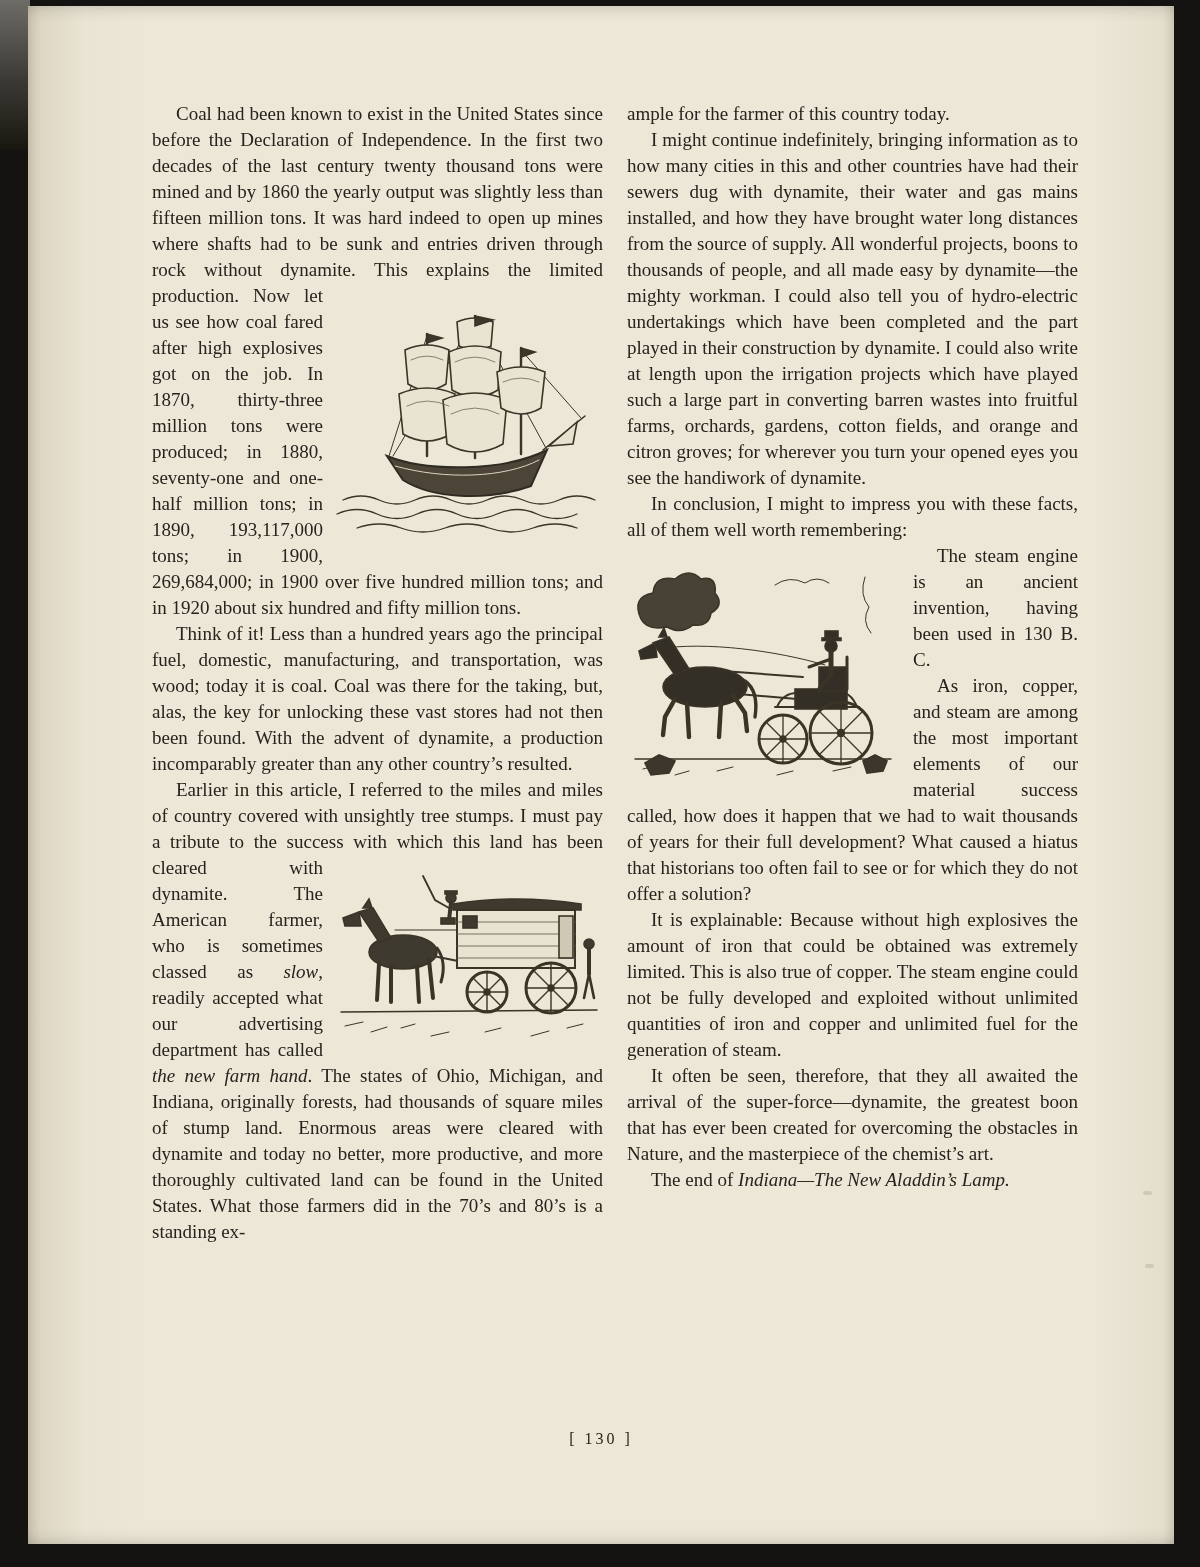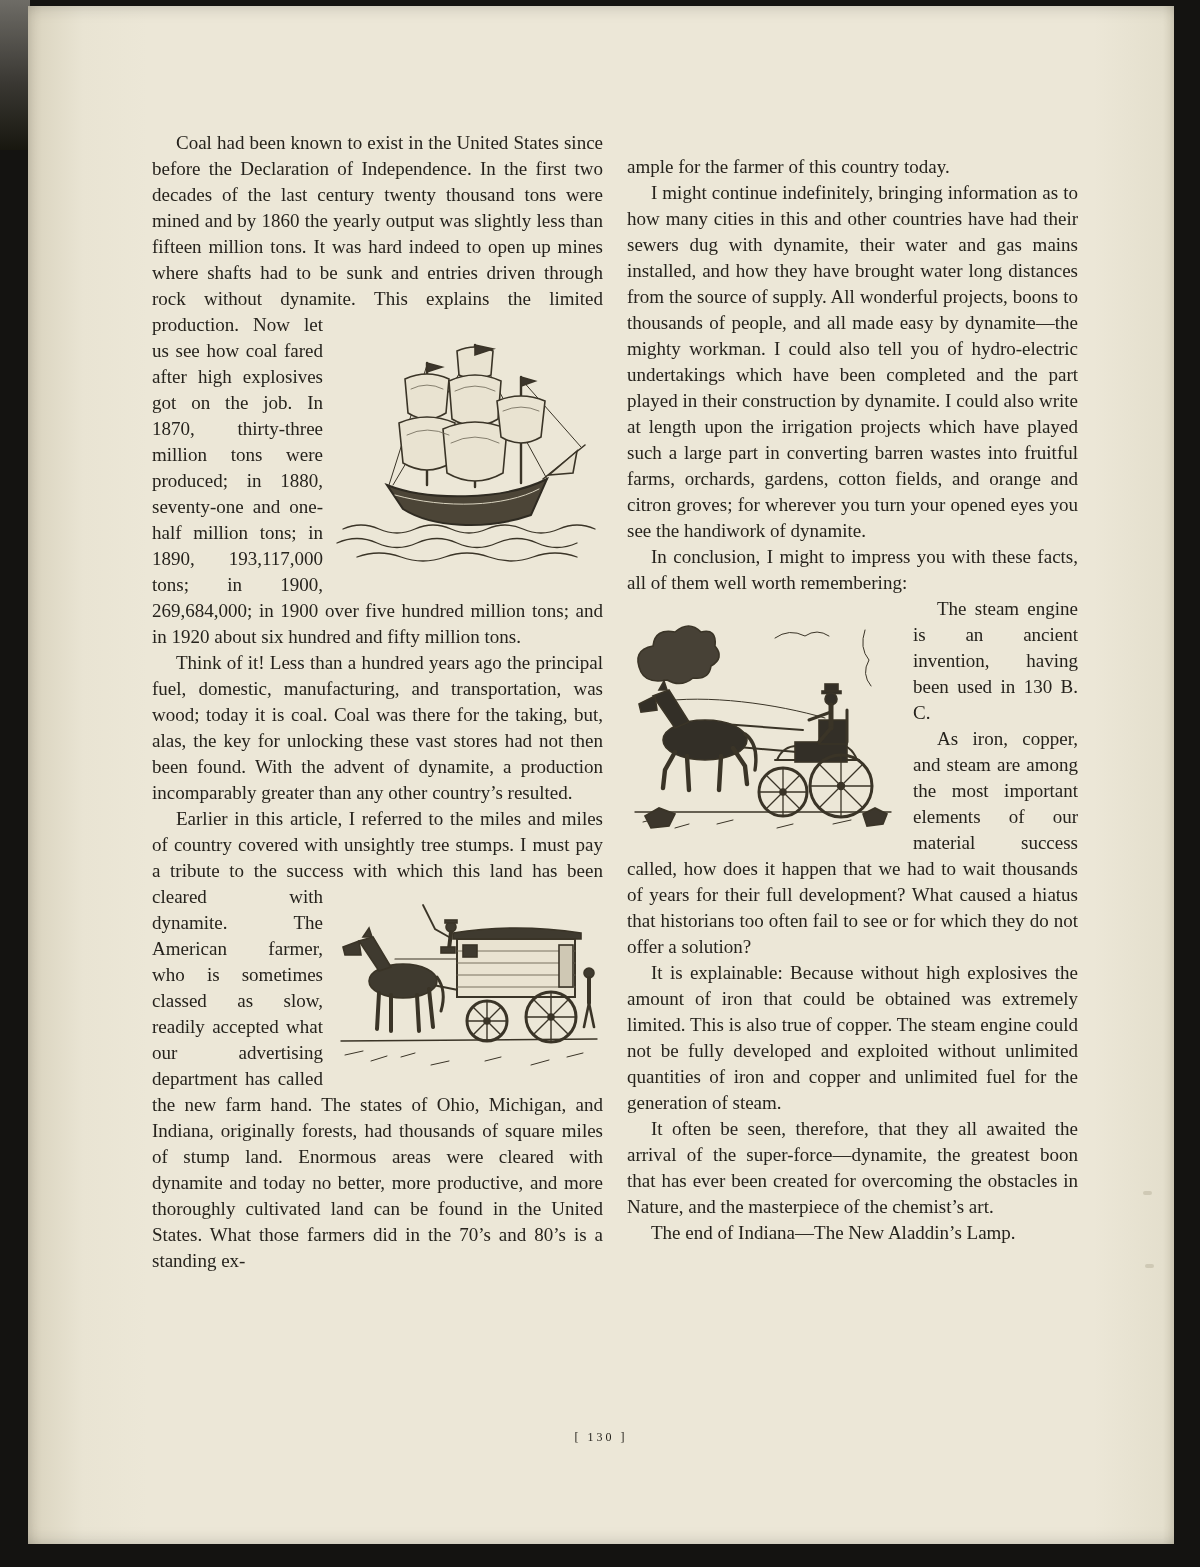--- a/index.html
+++ b/index.html
@@ -18,42 +18,42 @@
   .page {
     position:absolute; left:28px; top:6px; width:1146px; height:1538px;
     background:linear-gradient(90deg,#cdc6b2 0,#ddd7c3 14px,#e9e4d3 55px,#ece7d7 120px,#ece7d7 93%,#e4dfcd 99%,#d6d0bc 100%);
     box-shadow: inset 0 8px 18px -10px rgba(0,0,0,.25), inset 0 -10px 18px -12px rgba(0,0,0,.25);
   }
   .nick { position:absolute; width:9px; height:4px; background:#cfc9b5; border-radius:2px; }
   .nick1 { right:22px; top:1185px; }
   .nick2 { right:20px; top:1258px; }
 
   .content {
-    position:absolute; left:124px; top:124px; width:926px;
+    position:absolute; left:124px; top:95px; width:926px;
     display:flex; gap:24px;
     color:#26231d;
   }
   .col {
     width:451px;
     font-size:19px; line-height:26px;
     text-align:justify;
     text-justify:inter-word;
     hyphens:auto;
   }
   p { margin:0; text-indent:24px; }
-  p.no-indent { text-indent:0;margin-top:24px; }
-  .ital { }
+  p.no-indent { text-indent:0; }
+  .ital { font-style:italic; }
 
   .fl-r { float:right; margin:5px 0 4px 12px; }
   .fl-l { float:left; margin:4px 14px 2px 0; }
   .illus svg { display:block; }
 
   .page-number {
     position:absolute; left:0; right:0; top:1424px;
-    text-align:center; font-size:12px; color:#26231d; letter-spacing:3px;
+    text-align:center; font-size:16px; color:#26231d; letter-spacing:3px;
   }
 </style>
 </head>
 <body>
 
 <div class="spine-shade"></div>
 
 <div class="page">
   <div class="nick nick1"></div>
   <div class="nick nick2"></div>

